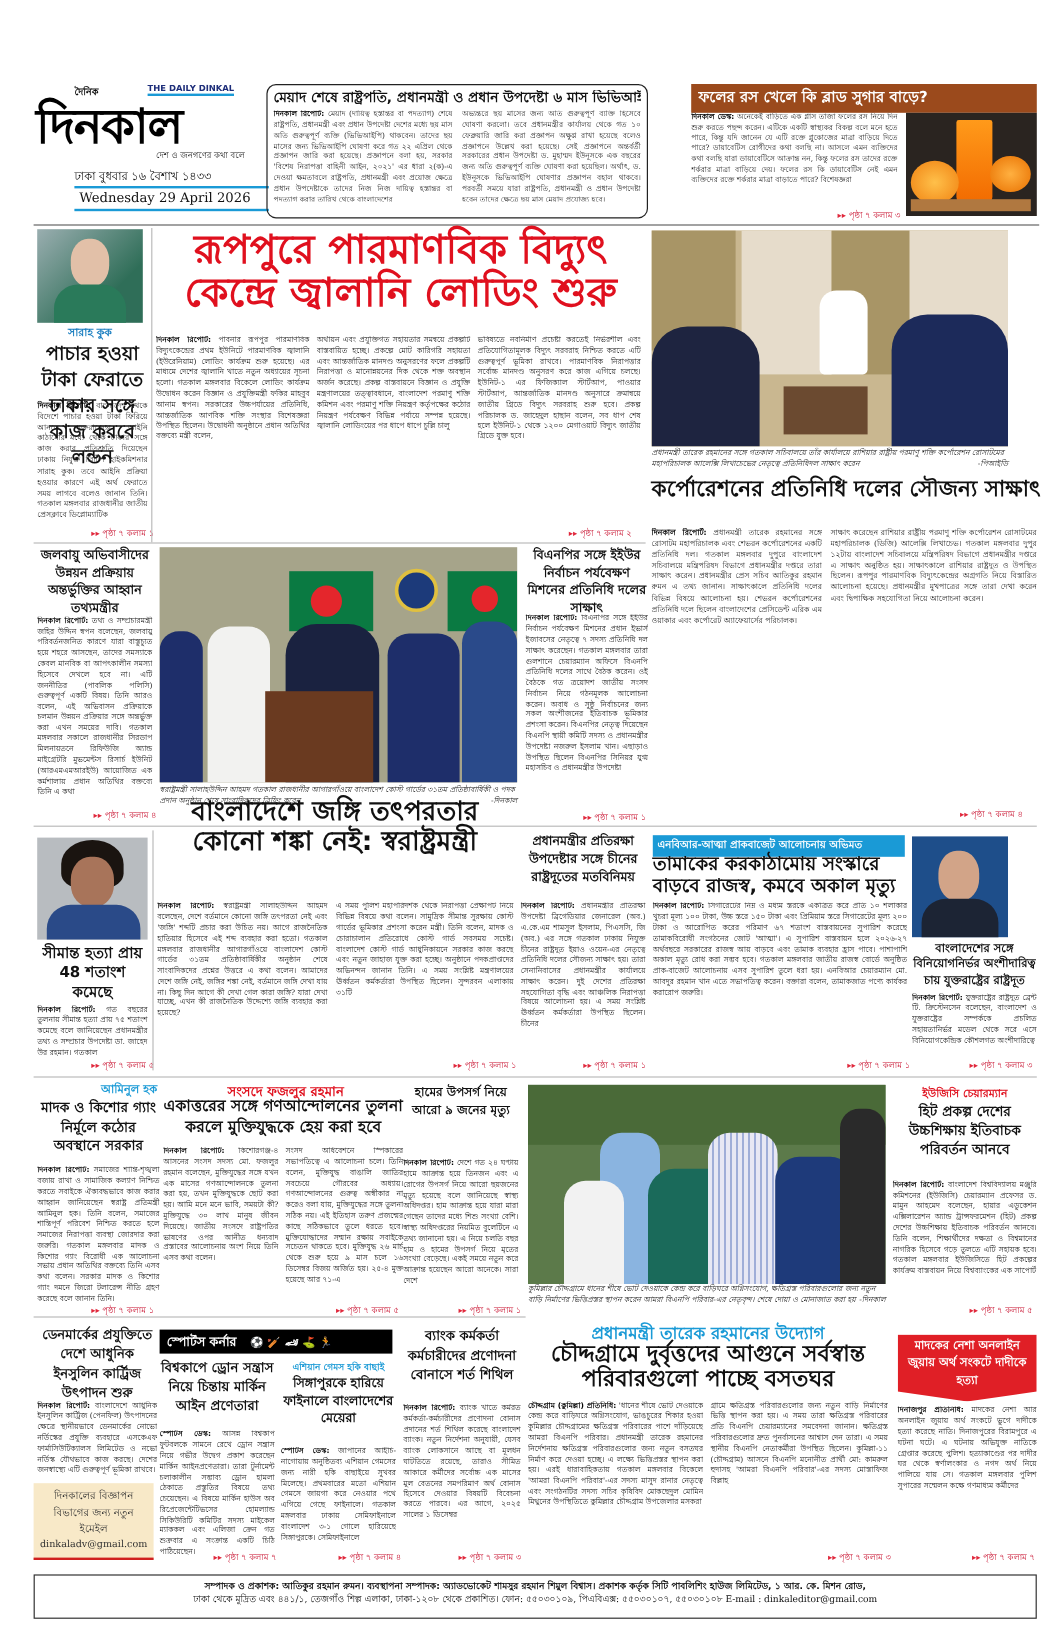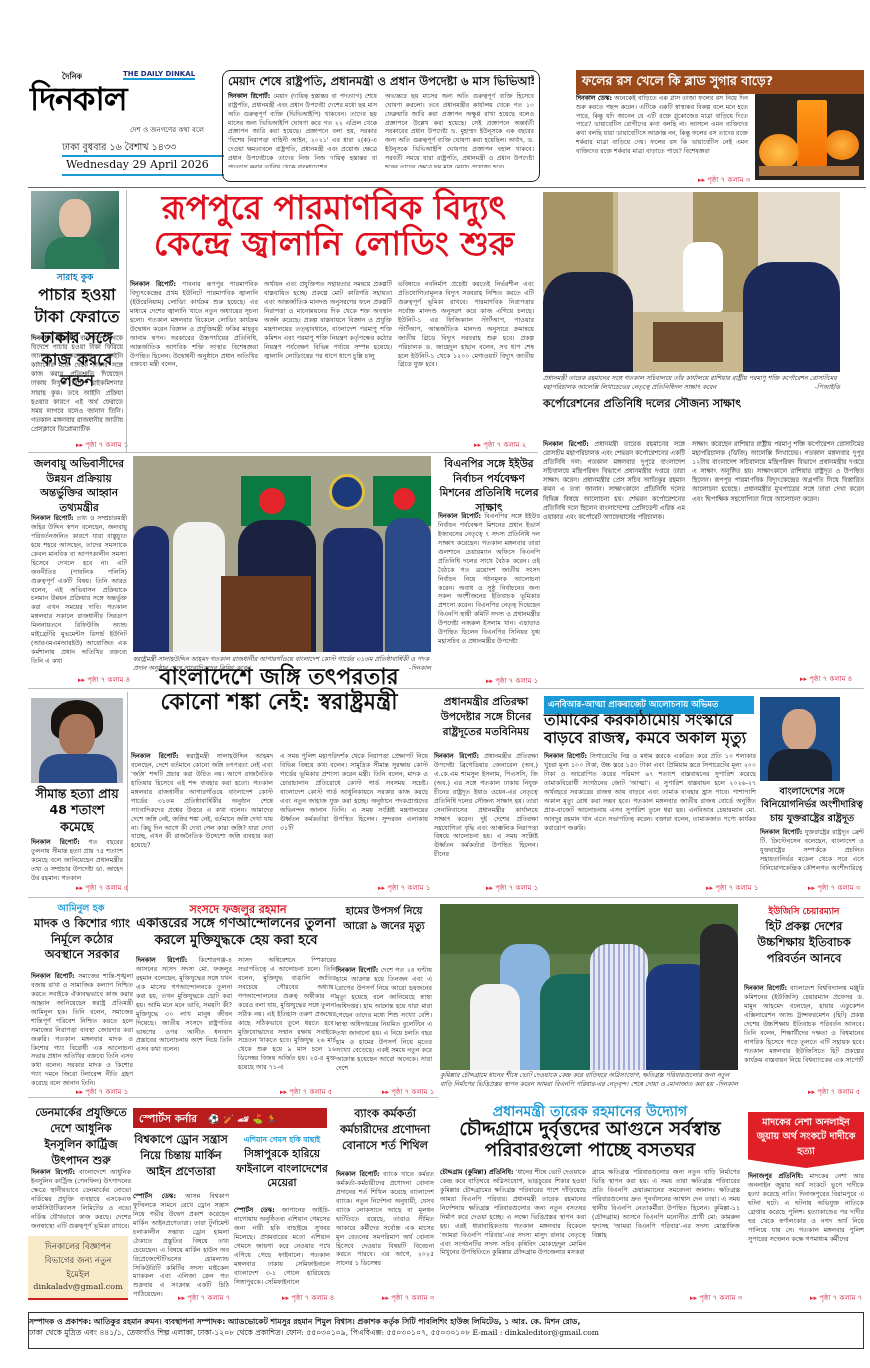--- a/index.html
+++ b/index.html
@@ -16,21 +16,21 @@
 .hline{position:absolute;height:1px;background:#bbb}
 .red{color:#e0101e}
 .blue{color:#1a9ad6}
 </style>
 </head>
 <body>
 
 <div class="abs" style="left:28px;top:66px;width:192px;height:120px;">
   <div class="abs" style="left:34px;top:4px;font-size:8px;font-weight:bold">দৈনিক</div>
   <div class="abs" style="left:95px;top:4px;font-size:7px;font-weight:bold;color:#1e2e7a;border-bottom:2px solid #1a9ad6">THE DAILY DINKAL</div>
-  <div class="abs" style="left:2px;top:8px;font-size:32px;font-weight:bold;letter-spacing:-1px;color:#000">দিনকাল</div>
+  <div class="abs" style="left:2px;top:8px;font-size:40px;font-weight:bold;letter-spacing:-1px;color:#000">দিনকাল</div>
   <div class="abs" style="left:102px;top:58px;font-size:7px;color:#222">দেশ ও জনগণের কথা বলে</div>
   <div class="abs" style="left:34px;top:74px;font-size:9.5px;font-family:'DejaVu Serif',serif">ঢাকা বুধবার ১৬ বৈশাখ ১৪৩৩</div>
   <div class="abs" style="left:34px;top:89px;width:162px;height:2px;background:#1a9ad6"></div>
   <div class="abs" style="left:38px;top:92px;font-size:11px;font-family:'DejaVu Serif',serif">Wednesday 29 April 2026</div>
   <div class="abs" style="left:34px;top:108px;width:162px;height:2px;background:#1a9ad6"></div>
 </div>
 
 <div class="abs" style="left:222px;top:70px;width:318px;height:112px;border:1.5px solid #222;border-radius:8px;padding:4px 5px;">
   <div class="hl" style="font-size:11.5px;text-align:left;white-space:nowrap;overflow:hidden;margin-bottom:4px">মেয়াদ শেষে রাষ্ট্রপতি, প্রধানমন্ত্রী ও প্রধান উপদেষ্টা ৬ মাস ভিভিআইপি</div>
   <div style="display:flex;gap:8px">
@@ -79,21 +79,21 @@
   <div class="abs" style="left:150px;top:0;width:65px;height:120px;background:#a89566"></div>
   <div class="abs" style="left:215px;top:0;width:82px;height:100px;background:#e6dccb"></div>
   <div class="abs" style="left:140px;top:50px;width:40px;height:70px;background:#fff;border-radius:14px 14px 4px 4px"></div>
   <div class="abs" style="left:0;top:80px;width:90px;height:100px;background:#1e2440;border-radius:30px 30px 0 0"></div>
   <div class="abs" style="left:200px;top:70px;width:97px;height:110px;background:#1c2a5a;border-radius:30px 30px 0 0"></div>
   <div class="abs" style="left:110px;top:130px;width:70px;height:40px;background:#6b4a30"></div>
 </div>
 <div class="abs cap" style="left:543px;top:374px;width:297px;font-size:6.3px"><span>প্রধানমন্ত্রী তারেক রহমানের সঙ্গে গতকাল সচিবালয়ে তাঁর কার্যালয়ে রাশিয়ার রাষ্ট্রীয় পরমাণু শক্তি কর্পোরেশন রোসাটমের মহাপরিচালক আলেক্সি লিখাচেভের নেতৃত্বে প্রতিনিধিদল সাক্ষাৎ করেন</span> <span style="float:right">-পিআইডি</span></div>
 
 <div class="abs" style="left:543px;top:398px;width:320px">
-  <div class="hl" style="font-size:11px;white-space:nowrap;text-align:left">কর্পোরেশনের প্রতিনিধি দলের সৌজন্য সাক্ষাৎ</div>
+  <div class="hl" style="font-size:18px;white-space:nowrap;text-align:left">কর্পোরেশনের প্রতিনিধি দলের সৌজন্য সাক্ষাৎ</div>
 </div>
 <div class="abs bodytxt" style="left:543px;top:440px;width:142px;height:240px;overflow:hidden;font-size:6.4px"><b>দিনকাল রিপোর্ট:</b> <span>প্রধানমন্ত্রী তারেক রহমানের সঙ্গে রোসাটম মহাপরিচালক এবং শেভরন কর্পোরেশনের একটি প্রতিনিধি দল। গতকাল মঙ্গলবার দুপুরে বাংলাদেশ সচিবালয়ে মন্ত্রিপরিষদ বিভাগে প্রধানমন্ত্রীর দপ্তরে তারা সাক্ষাৎ করেন। প্রধানমন্ত্রীর প্রেস সচিব আতিকুর রহমান রুমন এ তথ্য জানান। সাক্ষাৎকালে প্রতিনিধি দলের বিভিন্ন বিষয়ে আলোচনা হয়। শেভরন কর্পোরেশনের প্রতিনিধি দলে ছিলেন বাংলাদেশের প্রেসিডেন্ট এরিক এম ওয়াকার এবং কর্পোরেট অ্যাফেয়ার্সের পরিচালক।</span></div>
 <div class="abs bodytxt" style="left:692px;top:440px;width:172px;height:240px;overflow:hidden;font-size:6.4px">সাক্ষাৎ করেছেন রাশিয়ার রাষ্ট্রীয় পরমাণু শক্তি কর্পোরেশন রোসাটমের মহাপরিচালক (ডিজি) আলেক্সি লিখাচেভ। গতকাল মঙ্গলবার দুপুর ১২টায় বাংলাদেশ সচিবালয়ে মন্ত্রিপরিষদ বিভাগে প্রধানমন্ত্রীর দপ্তরে এ সাক্ষাৎ অনুষ্ঠিত হয়। সাক্ষাৎকালে রাশিয়ার রাষ্ট্রদূত ও উপস্থিত ছিলেন। রূপপুর পারমাণবিক বিদ্যুৎকেন্দ্রের অগ্রগতি নিয়ে বিস্তারিত আলোচনা হয়েছে। প্রধানমন্ত্রীর মুখপাত্রের সঙ্গে তারা দেখা করেন এবং দ্বিপাক্ষিক সহযোগিতা নিয়ে আলোচনা করেন।</div>
 <div class="abs jump" style="left:800px;top:673px;background:#fff"><span class="arr">▸▸</span> <span>পৃষ্ঠা ৭ কলাম ৪</span></div>
 
 <div class="hline" style="left:28px;top:452px;width:510px"></div>
 
 <div class="abs hl" style="left:31px;top:456px;width:96px;font-size:10.5px;line-height:1.4">জলবায়ু অভিবাসীদের উন্নয়ন প্রক্রিয়ায় অন্তর্ভুক্তির আহ্বান তথ্যমন্ত্রীর</div>
 <div class="abs bodytxt" style="left:31px;top:514px;width:96px;height:160px;overflow:hidden;font-size:6.3px"><b>দিনকাল রিপোর্ট:</b> <span>তথ্য ও সম্প্রচারমন্ত্রী জহির উদ্দিন স্বপন বলেছেন, জলবায়ু পরিবর্তনজনিত কারণে যারা বাস্তুচ্যুত হয়ে শহরে আসছেন, তাদের সমস্যাকে কেবল মানবিক বা আপৎকালীন সমস্যা হিসেবে দেখলে হবে না। এটি জননীতির (পাবলিক পলিসি) গুরুত্বপূর্ণ একটি বিষয়। তিনি আরও বলেন, এই অভিবাসন প্রক্রিয়াকে চলমান উন্নয়ন প্রক্রিয়ার সঙ্গে অন্তর্ভুক্ত করা এখন সময়ের দাবি। গতকাল মঙ্গলবার সকালে রাজধানীর সিরডাপ মিলনায়তনে রিফিউজি অ্যান্ড মাইগ্রেটরি মুভমেন্টস রিসার্চ ইউনিট (আরএমএমআরইউ) আয়োজিত এক কর্মশালায় প্রধান অতিথির বক্তব্যে তিনি এ কথা</span></div>
 <div class="abs jump" style="left:78px;top:674px;background:#fff"><span class="arr">▸▸</span> <span>পৃষ্ঠা ৭ কলাম ৪</span></div>
@@ -155,21 +155,21 @@
 <div class="photo abs" style="left:760px;top:697px;width:80px;height:84px;background:#1e4e8a">
   <div class="abs" style="left:22px;top:12px;width:34px;height:42px;background:#d2a488;border-radius:45%"></div>
   <div class="abs" style="left:8px;top:52px;width:64px;height:34px;background:#1c2434;border-radius:20px 20px 0 0"></div>
 </div>
 <div class="abs hl" style="left:760px;top:784px;width:104px;font-size:9.5px;line-height:1.4">বাংলাদেশের সঙ্গে বিনিয়োগনির্ভর অংশীদারিত্ব চায় যুক্তরাষ্ট্রের রাষ্ট্রদূত</div>
 <div class="abs bodytxt" style="left:760px;top:828px;width:104px;height:60px;overflow:hidden;font-size:6.3px"><b>দিনকাল রিপোর্ট:</b> <span>যুক্তরাষ্ট্রের রাষ্ট্রদূত ব্রেন্ট টি. ক্রিস্টেনসেন বলেছেন, বাংলাদেশ ও যুক্তরাষ্ট্রের সম্পর্ককে প্রচলিত সহায়তানির্ভর মডেল থেকে সরে এসে বিনিয়োগকেন্দ্রিক কৌশলগত অংশীদারিত্বে</span></div>
 <div class="abs jump" style="left:808px;top:882px;background:#fff"><span class="arr">▸▸</span> <span>পৃষ্ঠা ৭ কলাম ৩</span></div>
 
 <div class="hline" style="left:28px;top:897px;width:836px"></div>
 
-<div class="abs" style="left:31px;top:901px;width:100px;text-align:center;font-size:9.5px;font-weight:bold;color:#1a9ad6">আমিনুল হক</div>
+<div class="abs" style="left:31px;top:901px;width:100px;text-align:right;font-size:9.5px;font-weight:bold;color:#1a9ad6">আমিনুল হক</div>
 <div class="abs hl" style="left:31px;top:916px;width:102px;font-size:11.5px;line-height:1.35">মাদক ও কিশোর গ্যাং নির্মূলে কঠোর অবস্থানে সরকার</div>
 <div class="abs bodytxt" style="left:31px;top:972px;width:102px;height:114px;overflow:hidden;font-size:6.3px"><b>দিনকাল রিপোর্ট:</b> <span>সমাজের শান্তি-শৃঙ্খলা বজায় রাখা ও সামাজিক কল্যাণ নিশ্চিত করতে সবাইকে ঐক্যবদ্ধভাবে কাজ করার আহ্বান জানিয়েছেন স্বরাষ্ট্র প্রতিমন্ত্রী আমিনুল হক। তিনি বলেন, সমাজের শান্তিপূর্ণ পরিবেশ নিশ্চিত করতে হলে সমাজের নিরাপত্তা ব্যবস্থা জোরদার করা জরুরি। গতকাল মঙ্গলবার মাদক ও কিশোর গ্যাং বিরোধী এক আলোচনা সভায় প্রধান অতিথির বক্তব্যে তিনি এসব কথা বলেন। সরকার মাদক ও কিশোর গ্যাং দমনে জিরো টলারেন্স নীতি গ্রহণ করেছে বলে জানান তিনি।</span></div>
 <div class="abs jump" style="left:76px;top:1086px;background:#fff"><span class="arr">▸▸</span> <span>পৃষ্ঠা ৭ কলাম ১</span></div>
 
 <div class="abs red" style="left:140px;top:901px;width:196px;text-align:center;font-size:11px;font-weight:bold;color:#e0101e">সংসদে ফজলুর রহমান</div>
 <div class="abs" style="left:136px;top:916px;width:200px;text-align:center">
   <div class="hl" style="font-size:13px;white-space:nowrap">একাত্তরের সঙ্গে গণআন্দোলনের তুলনা</div>
   <div class="hl" style="font-size:13px;white-space:nowrap;margin-top:2px">করলে মুক্তিযুদ্ধকে হেয় করা হবে</div>
 </div>
 <div class="abs bodytxt" style="left:136px;top:956px;width:96px;height:130px;overflow:hidden;font-size:6.3px"><b>দিনকাল রিপোর্ট:</b> <span>কিশোরগঞ্জ-৪ আসনের সংসদ সদস্য মো. ফজলুর রহমান বলেছেন, মুক্তিযুদ্ধের সঙ্গে যখন এক মাসের গণআন্দোলনকে তুলনা করা হয়, তখন মুক্তিযুদ্ধকে ছোট করা হয়। আমি মনে মনে ভাবি, সময়টা কী? মুক্তিযুদ্ধে ৩০ লাখ মানুষ জীবন দিয়েছে। জাতীয় সংসদে রাষ্ট্রপতির ভাষণের ওপর আনীত ধন্যবাদ প্রস্তাবের আলোচনায় অংশ নিয়ে তিনি এসব কথা বলেন।</span></div>
@@ -201,21 +201,21 @@
 <div class="abs hl" style="left:31px;top:1105px;width:100px;font-size:11px;line-height:1.45">ডেনমার্কের প্রযুক্তিতে দেশে আধুনিক ইনসুলিন কার্ট্রিজ উৎপাদন শুরু</div>
 <div class="abs bodytxt" style="left:31px;top:1168px;width:100px;height:68px;overflow:hidden;font-size:6.3px"><b>দিনকাল রিপোর্ট:</b> <span>বাংলাদেশে আধুনিক ইনসুলিন কার্ট্রিজ (পেনফিল) উৎপাদনের ক্ষেত্রে স্থানীয়ভাবে ডেনমার্কের নোভো নর্ডিস্কের প্রযুক্তি ব্যবহারে এসকেএফ ফার্মাসিউটিক্যালস লিমিটেড ও নভো নর্ডিস্ক যৌথভাবে কাজ করছে। দেশের জনস্বাস্থ্যে এটি গুরুত্বপূর্ণ ভূমিকা রাখবে।</span></div>
 
 <div class="abs" style="left:28px;top:1236px;width:100px;height:64px;background:#f8e9c8;border-bottom:2px solid #d02020;text-align:center;padding-top:4px">
   <div style="font-size:8.5px;color:#333">দিনকালের বিজ্ঞাপন</div>
   <div style="font-size:8.5px;color:#333">বিভাগের জন্য নতুন</div>
   <div style="font-size:8.5px;color:#333">ইমেইল</div>
   <div style="font-size:8px;color:#333;font-family:'DejaVu Serif',serif">dinkaladv@gmail.com</div>
 </div>
 
-<div class="abs" style="left:133px;top:1108px;width:194px;height:20px;background:#b91c1c;color:#fff;font-weight:bold;font-size:10.5px;padding:3px 6px;white-space:nowrap">
+<div class="abs" style="left:133px;top:1108px;width:194px;height:20px;background:#000000;color:#fff;font-weight:bold;font-size:10.5px;padding:3px 6px;white-space:nowrap">
   <span>স্পোর্টস কর্নার</span>
   <span style="margin-left:8px;font-size:9px">⚽ 🏏 🏎 ⛳ 🏃</span>
 </div>
 <div class="abs hl" style="left:133px;top:1132px;width:96px;font-size:11px;line-height:1.45">বিশ্বকাপে ড্রোন সন্ত্রাস নিয়ে চিন্তায় মার্কিন আইন প্রণেতারা</div>
 <div class="abs bodytxt" style="left:133px;top:1192px;width:96px;height:104px;overflow:hidden;font-size:6.3px"><b>স্পোর্টস ডেস্ক:</b> <span>আসন্ন বিশ্বকাপ ফুটবলকে সামনে রেখে ড্রোন সন্ত্রাস নিয়ে গভীর উদ্বেগ প্রকাশ করেছেন মার্কিন আইনপ্রণেতারা। তারা টুর্নামেন্ট চলাকালীন সম্ভাব্য ড্রোন হামলা ঠেকাতে প্রস্তুতির বিষয়ে তথ্য চেয়েছেন। এ বিষয়ে মার্কিন হাউস অব রিপ্রেজেন্টেটিভসের হোমল্যান্ড সিকিউরিটি কমিটির সদস্য মাইকেল ম্যাককল এবং এলিজা ক্রেন গত শুক্রবার এ সংক্রান্ত একটি চিঠি পাঠিয়েছেন।</span></div>
 <div class="abs jump" style="left:178px;top:1292px;background:#fff"><span class="arr">▸▸</span> <span>পৃষ্ঠা ৭ কলাম ৭</span></div>
 
 <div class="abs" style="left:234px;top:1134px;width:96px;text-align:center;font-size:7.5px;font-weight:bold;color:#1a9ad6;white-space:nowrap">এশিয়ান গেমস হকি বাছাই</div>
 <div class="abs hl" style="left:234px;top:1146px;width:96px;font-size:10.5px;line-height:1.4">সিঙ্গাপুরকে হারিয়ে ফাইনালে বাংলাদেশের মেয়েরা</div>
 <div class="abs bodytxt" style="left:234px;top:1206px;width:96px;height:90px;overflow:hidden;font-size:6.3px"><b>স্পোর্টস ডেস্ক:</b> <span>জাপানের আইচি-নাগোয়ায় অনুষ্ঠিতব্য এশিয়ান গেমসের জন্য নারী হকি বাছাইয়ে সুখবর মিলেছে। প্রথমবারের মতো এশিয়ান গেমসে জায়গা করে নেওয়ার পথে এগিয়ে গেছে ফাইনালে। গতকাল মঙ্গলবার ঢাকায় সেমিফাইনালে বাংলাদেশ ৩-১ গোলে হারিয়েছে সিঙ্গাপুরকে। সেমিফাইনালে</span></div>
@@ -231,16 +231,16 @@
   <div class="hl" style="font-size:18.5px;white-space:nowrap">পরিবারগুলো পাচ্ছে বসতঘর</div>
 </div>
 <div class="abs bodytxt" style="left:440px;top:1168px;width:146px;height:128px;overflow:hidden;font-size:6.3px"><b>চৌদ্দগ্রাম (কুমিল্লা) প্রতিনিধি:</b> <span>'ধানের শীষে ভোট দেওয়াকে কেন্দ্র করে বাড়িঘরে অগ্নিসংযোগ, ভাঙচুরের শিকার হওয়া কুমিল্লার চৌদ্দগ্রামের ক্ষতিগ্রস্ত পরিবারের পাশে দাঁড়িয়েছে আমরা বিএনপি পরিবার। প্রধানমন্ত্রী তারেক রহমানের নির্দেশনায় ক্ষতিগ্রস্ত পরিবারগুলোর জন্য নতুন বসতঘর নির্মাণ করে দেওয়া হচ্ছে। এ লক্ষ্যে ভিত্তিপ্রস্তর স্থাপন করা হয়। এরই ধারাবাহিকতায় গতকাল মঙ্গলবার বিকেলে 'আমরা বিএনপি পরিবার'-এর সদস্য মাসুদ রানার নেতৃত্বে এবং সংগঠনটির সদস্য সচিব কৃষিবিদ মোকছেদুল মোমিন মিথুনের উপস্থিতিতে কুমিল্লার চৌদ্দগ্রাম উপজেলার মসকরা</span></div>
 <div class="abs bodytxt" style="left:592px;top:1168px;width:148px;height:128px;overflow:hidden;font-size:6.3px">গ্রামে ক্ষতিগ্রস্ত পরিবারগুলোর জন্য নতুন বাড়ি নির্মাণের ভিত্তি স্থাপন করা হয়। এ সময় তারা ক্ষতিগ্রস্ত পরিবারের প্রতি বিএনপি চেয়ারম্যানের সমবেদনা জানান। ক্ষতিগ্রস্ত পরিবারগুলোর দ্রুত পুনর্বাসনের আশ্বাস দেন তারা। এ সময় স্থানীয় বিএনপি নেতাকর্মীরা উপস্থিত ছিলেন। কুমিল্লা-১১ (চৌদ্দগ্রাম) আসনে বিএনপি মনোনীত প্রার্থী মো: কামরুল হুদাসহ 'আমরা বিএনপি পরিবার'-এর সদস্য মোস্তাফিজ বিল্লাহ</div>
 <div class="abs jump" style="left:690px;top:1292px;background:#fff"><span class="arr">▸▸</span> <span>পৃষ্ঠা ৭ কলাম ৩</span></div>
 
 <div class="abs" style="left:748px;top:1112px;width:116px;height:56px;background:#e01f26;color:#fff;font-weight:bold;font-size:9.5px;text-align:center;line-height:1.5;padding:3px 4px;clip-path:polygon(0 0,100% 0,100% 85%,50% 100%,0 85%)">মাদকের নেশা অনলাইন জুয়ায় অর্থ সংকটে দাদীকে হত্যা</div>
 <div class="abs bodytxt" style="left:748px;top:1172px;width:116px;height:124px;overflow:hidden;font-size:6.3px"><b>দিনাজপুর প্রতিনিধি:</b> <span>মাদকের নেশা আর অনলাইন জুয়ায় অর্থ সংকটে ভুগে দাদীকে হত্যা করেছে নাতি। দিনাজপুরের বিরামপুরে এ ঘটনা ঘটে। এ ঘটনায় অভিযুক্ত নাতিকে গ্রেপ্তার করেছে পুলিশ। হত্যাকাণ্ডের পর দাদীর ঘর থেকে স্বর্ণালংকার ও নগদ অর্থ নিয়ে পালিয়ে যায় সে। গতকাল মঙ্গলবার পুলিশ সুপারের সম্মেলন কক্ষে গণমাধ্যম কর্মীদের</span></div>
 <div class="abs jump" style="left:810px;top:1292px;background:#fff"><span class="arr">▸▸</span> <span>পৃষ্ঠা ৭ কলাম ৭</span></div>
 
-<div class="abs" style="left:28px;top:1312px;width:836px;height:37px;border:1px solid #333;text-align:left;padding-top:3px">
+<div class="abs" style="left:28px;top:1312px;width:836px;height:37px;border:1px solid #333;text-align:center;padding-top:3px">
   <div style="font-size:7.6px;font-weight:bold;white-space:nowrap;overflow:hidden;line-height:1.5">সম্পাদক ও প্রকাশক: আতিকুর রহমান রুমন। ব্যবস্থাপনা সম্পাদক: অ্যাডভোকেট শামসুর রহমান শিমুল বিশ্বাস। প্রকাশক কর্তৃক সিটি পাবলিশিং হাউজ লিমিটেড, ১ আর. কে. মিশন রোড,</div>
   <div style="font-size:7.6px;white-space:nowrap;overflow:hidden;line-height:1.5;font-family:'DejaVu Serif',serif">ঢাকা থেকে মুদ্রিত এবং ৪৪১/১, তেজগাঁও শিল্প এলাকা, ঢাকা-১২০৮ থেকে প্রকাশিত। ফোন: ৫৫০৩০১০৯, পিএবিএক্স: ৫৫০৩০১০৭, ৫৫০৩০১০৮ E-mail : dinkaleditor@gmail.com</div>
 </div>
 
 </body></html>

